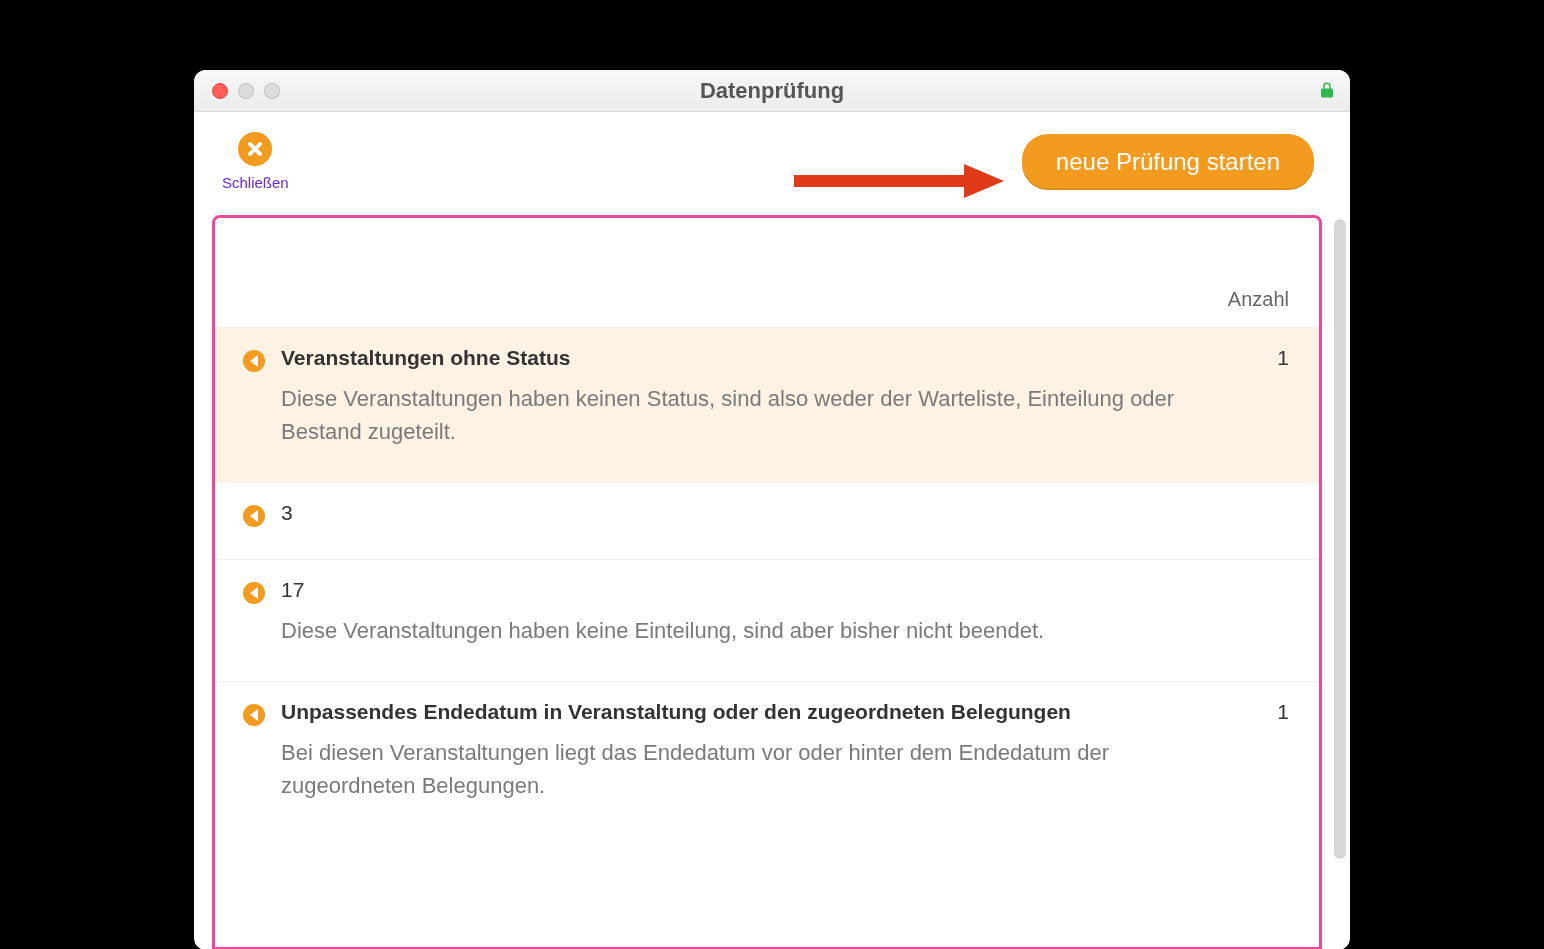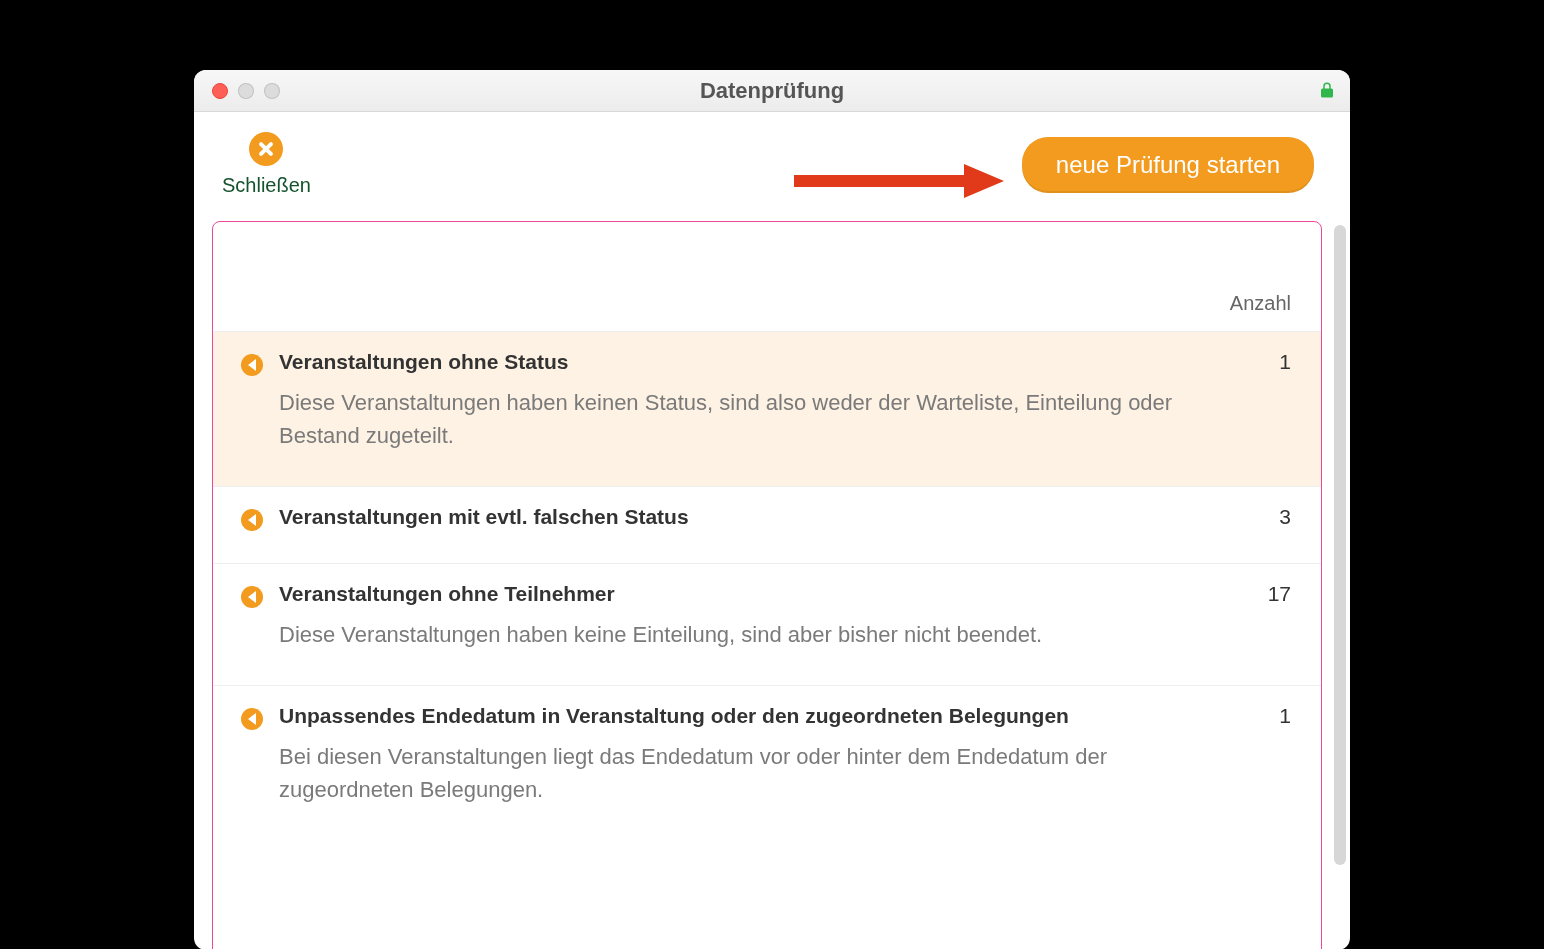--- a/index.html
+++ b/index.html
@@ -61,41 +61,41 @@
   .close-circle {
     width: 34px; height: 34px; border-radius: 50%;
     background: #f29b1f; position: relative;
   }
   .close-circle::before, .close-circle::after {
     content:""; position:absolute; left:50%; top:50%;
     width: 18px; height: 4px; background:#fff; border-radius: 2px;
   }
   .close-circle::before { transform: translate(-50%,-50%) rotate(45deg); }
   .close-circle::after  { transform: translate(-50%,-50%) rotate(-45deg); }
-  .close-label { font-size: 20px; color: #14532d; }
+  .close-label { font-size: 15px; color: #6d28d9; }
   .primary-btn {
     background: #f29b1f; color: #fff; font-size: 24px; font-weight: 500;
     border: none; border-radius: 26px; padding: 14px 34px; cursor: pointer;
     box-shadow: inset 0 -2px 0 rgba(0,0,0,.07);
   }
   .arrow-annotation {
     position: absolute;
     left: 600px; top: 52px;
     width: 210px; height: 34px;
     pointer-events: none;
   }
   .content-wrap {
     flex: 1;
     padding: 0 18px 0 8px;
     overflow: hidden;
     position: relative;
   }
   .panel {
     margin: 0 10px 0 10px;
-    border: 1px solid #ec4899;
+    border: 3px solid #ec4899;
     border-radius: 8px 8px 0 0;
     height: 100%;
     overflow: hidden;
     display: flex;
     flex-direction: column;
   }
   .panel-header {
     display: flex; justify-content: flex-end;
     padding: 70px 30px 16px 30px;
   }
@@ -196,29 +196,27 @@
           <div class="item-title-row">
             <span class="item-title">Veranstaltungen ohne Status</span>
             <span class="item-count">1</span>
           </div>
           <div class="item-desc">Diese Veranstaltungen haben keinen Status, sind also weder der Warteliste, Einteilung oder Bestand zugeteilt.</div>
         </div>
 
         <div class="item">
           <div class="item-icon"></div>
           <div class="item-title-row">
-            <span class="item-title">Veranstaltungen mit evtl. falschen Status</span>
             <span class="item-count">3</span>
           </div>
         </div>
 
         <div class="item">
           <div class="item-icon"></div>
           <div class="item-title-row">
-            <span class="item-title">Veranstaltungen ohne Teilnehmer</span>
             <span class="item-count">17</span>
           </div>
           <div class="item-desc">Diese Veranstaltungen haben keine Einteilung, sind aber bisher nicht beendet.</div>
         </div>
 
         <div class="item">
           <div class="item-icon"></div>
           <div class="item-title-row">
             <span class="item-title">Unpassendes Endedatum in Veranstaltung oder den zugeordneten Belegungen</span>
             <span class="item-count">1</span>

